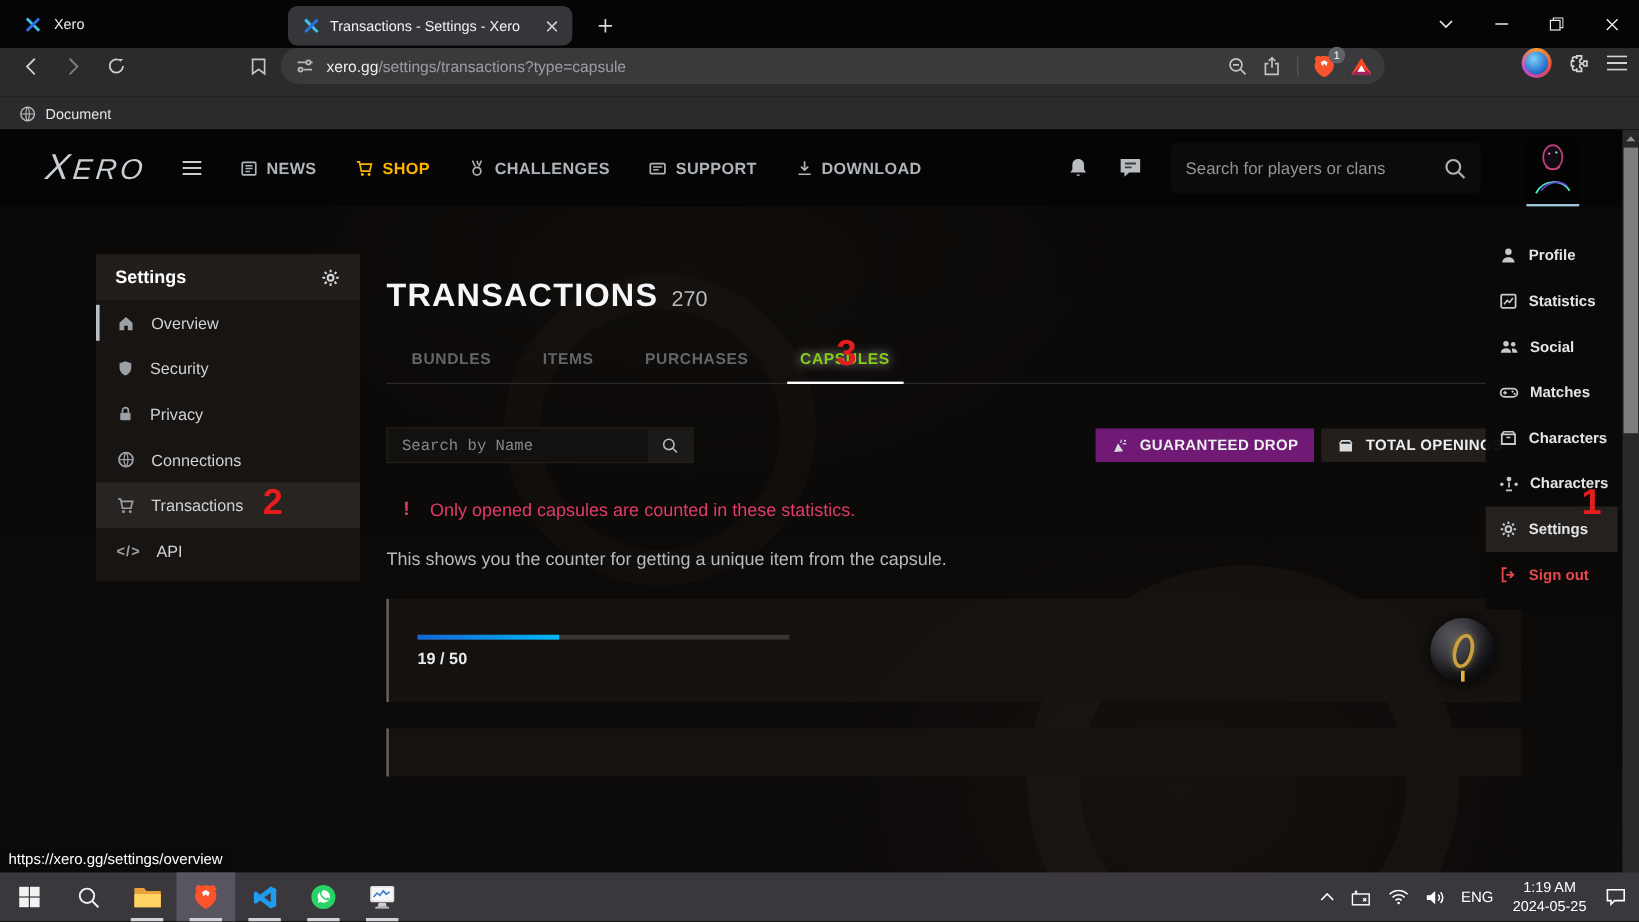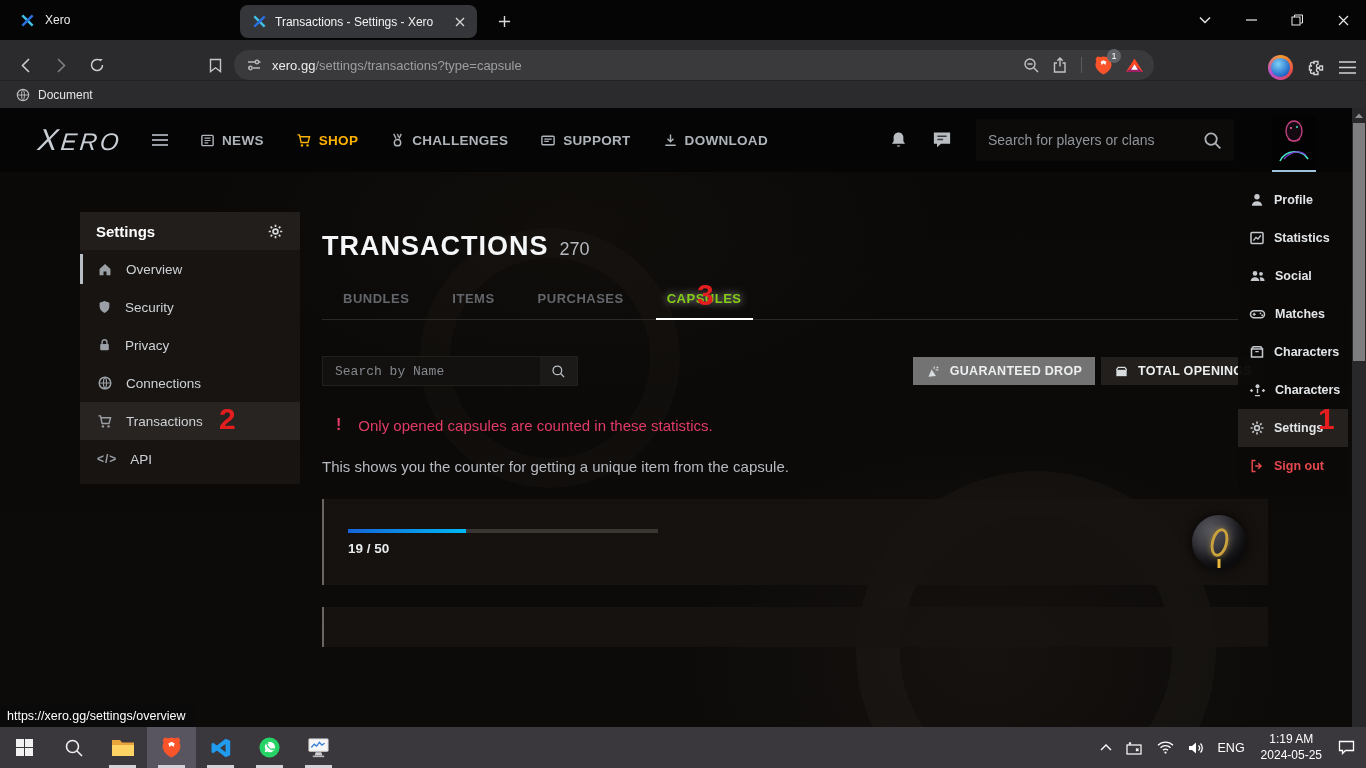--- a/index.html
+++ b/index.html
@@ -13,21 +13,21 @@
   .titlebar { position:relative; height:40px; background:#050505; }
   .tab-ghost { position:absolute; left:20px; top:0; height:40px; display:flex; align-items:center; gap:10px; font-size:12px; color:#ececec; }
   .tab-active { position:absolute; left:240px; top:5px; width:237px; height:33px; background:#35363a; border-radius:8px; display:flex; align-items:center; gap:8px; padding:0 8px 0 12px; font-size:12px; color:#f2f2f2; }
   .tab-title { white-space:nowrap; overflow:hidden; flex:1; }
   .tab-close { width:18px; height:18px; display:flex; align-items:center; justify-content:center; color:#d6d6d6; border-radius:4px; }
   .newtab-btn { position:absolute; left:492px; top:9px; width:24px; height:24px; display:flex; align-items:center; justify-content:center; color:#d9d9d9; font-size:17px; }
   .win-controls { position:absolute; right:0; top:0; height:40px; display:flex; }
   .win-btn { width:46px; height:40px; display:flex; align-items:center; justify-content:center; color:#eaeaea; }
 
   
-  .toolbar { height:40px; background:#2b2b2d; display:flex; align-items:flex-end; padding:0 10px; }
+  .toolbar { height:40px; background:#2b2b2d; display:flex; align-items:flex-start; padding:0 10px; }
   .nav-btn { width:30px; height:30px; border-radius:15px; display:flex; align-items:center; justify-content:center; color:#cdcdcd; margin-right:6px; }
   .nav-btn.dim { color:#7e7e7e; }
   .toolbar-spacer { width:82px; }
   .bookmark-btn { width:30px; height:30px; display:flex; align-items:center; justify-content:center; color:#c6c6c6; margin-right:4px; }
   .url-pill { width:920px; height:30px; background:#3a3a3c; border-radius:15px; display:flex; align-items:center; padding:0 10px 0 12px; gap:10px; }
   .url-text { font-size:13px; color:#9c9ea2; white-space:nowrap; flex:1; }
   .url-text b { color:#ececec; font-weight:normal; }
   .pill-icons { display:flex; align-items:center; gap:12px; }
   .pill-ico { color:#c3c3c3; position:relative; }
   .pill-sep { width:1px; height:16px; background:#5a5a5c; }
@@ -62,21 +62,21 @@
   .header-right { margin-left:auto; display:flex; align-items:center; gap:24px; padding-right:118px; }
   .hdr-ico { color:#b9bdc2; }
   .header-search { width:258px; height:42px; background:rgba(13,12,11,0.92); border-radius:3px; display:flex; align-items:center; padding:0 12px; }
   .header-search input { flex:1; background:transparent; border:none; outline:none; color:#4d7c0f; font-size:14px; font-family:inherit; }
   .header-search input::placeholder { color:#8f959b; }
   .header-search svg { color:#aeb2b6; }
 
   
   .avatar-block { position:absolute; top:7px; right:50px; width:44px; height:55px; z-index:30; background:#030303; }
   .avatar-underline { position:absolute; top:62px; right:50px; width:44px; height:2px; background:#9fc4d8; z-index:30; }
-  .account-menu { position:absolute; top:65px; right:18px; width:110px; background:rgba(10,9,8,0.96); padding:8px 0 10px; z-index:30; }
+  .account-menu { position:absolute; top:78px; right:18px; width:110px; background:rgba(10,9,8,0.96); padding:8px 0 10px; z-index:30; }
   .menu-item { height:38px; display:flex; align-items:center; gap:9px; padding:0 11px; font-size:12.5px; font-weight:bold; color:#e2e5e8; }
   .menu-item svg { color:#c6cace; flex:0 0 auto; }
   .menu-item.active { background:#24211f; }
   .menu-item.danger, .menu-item.danger svg { color:var(--danger,#e5484d); }
 
   
   .page-scrollbar { position:absolute; top:0; right:0; bottom:0; width:14px; background:#28282a; z-index:40; }
   .sb-up { height:15px; display:flex; align-items:center; justify-content:center; color:#8f8f91; }
   .sb-thumb { position:absolute; left:1px; right:1px; top:15px; height:238px; background:#7e7e80; }
 
@@ -101,21 +101,21 @@
   .tab.active { color:#84cc16; text-shadow:0 0 9px rgba(255,255,255,.75); }
   .tab.active::after { content:""; position:absolute; left:-11px; right:-11px; bottom:-14px; height:2px; background:#fff; }
   .controls-row { display:flex; align-items:center; margin-top:36px; }
   .search-box { width:256px; height:30px; background:#131110; border:1px solid #232019; display:flex; align-items:stretch; }
   .search-box input { flex:1; background:transparent; border:none; outline:none; padding:0 12px; font-size:13px; color:#c9ccd0; font-family:Liberation Mono, monospace; }
   .search-box input::placeholder { color:#84888d; }
   .search-box .go { width:37px; background:#1c1a18; display:flex; align-items:center; justify-content:center; color:#b9bdc2; }
   .filters { margin-left:auto; display:flex; gap:6px; margin-right:3px; }
   .filter-btn { height:28px; display:flex; align-items:center; gap:9px; padding:0 13px; background:#221f1d; font-size:12.5px; font-weight:bold; letter-spacing:.3px; color:#eceef0; }
   .filter-btn svg { color:#d9dcdf; }
-  .filter-btn.active { background:#737373; }
+  .filter-btn.active { background:#701a75; }
   .warn-row { margin-top:30px; display:flex; align-items:center; gap:17px; padding-left:14px; color:var(--warning,#e23b65); font-size:15px; }
   .warn-mark { font-weight:bold; font-size:16px; }
   .desc { margin-top:24px; color:#b6bac0; font-size:15px; }
 
   .card { position:relative; margin-top:24px; height:86px; background:rgba(23,20,17,0.82); border-left:2px solid rgba(175,170,164,0.55); padding:21px 24px 0; }
   .card + .card { margin-top:22px; }
   .card.stub { height:40px; margin-top:22px; }
   .card-name { font-size:14px; font-weight:bold; color:#f2f4f6; }
   .bar { margin-top:9px; width:310px; height:4px; background:#393632; }
   .bar-fill { height:100%; width:0; background:linear-gradient(90deg,var(--progress-start,#1565d8),var(--progress-end,#00b9f5)); }

